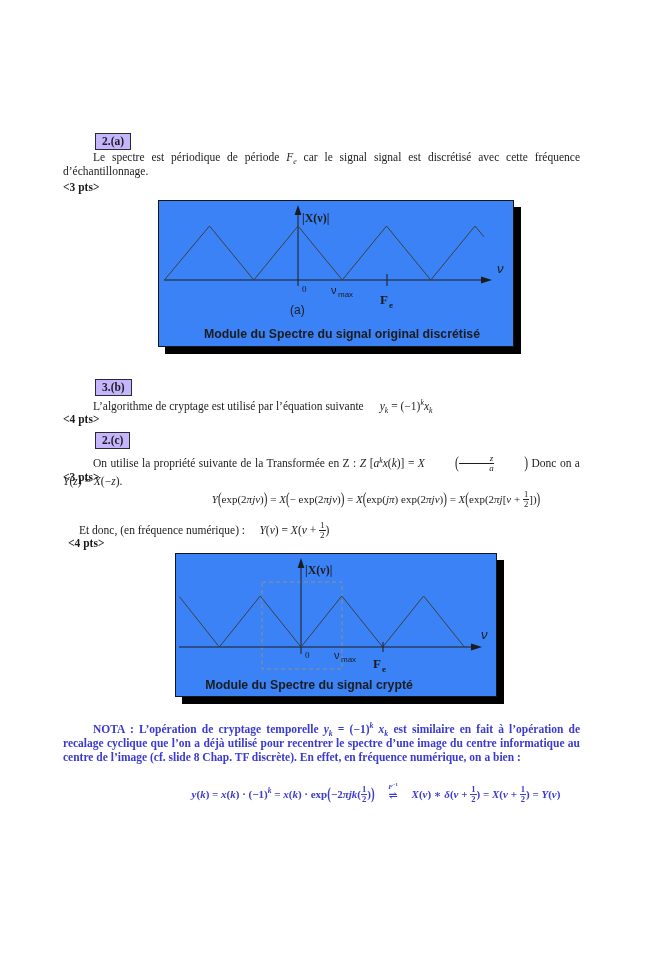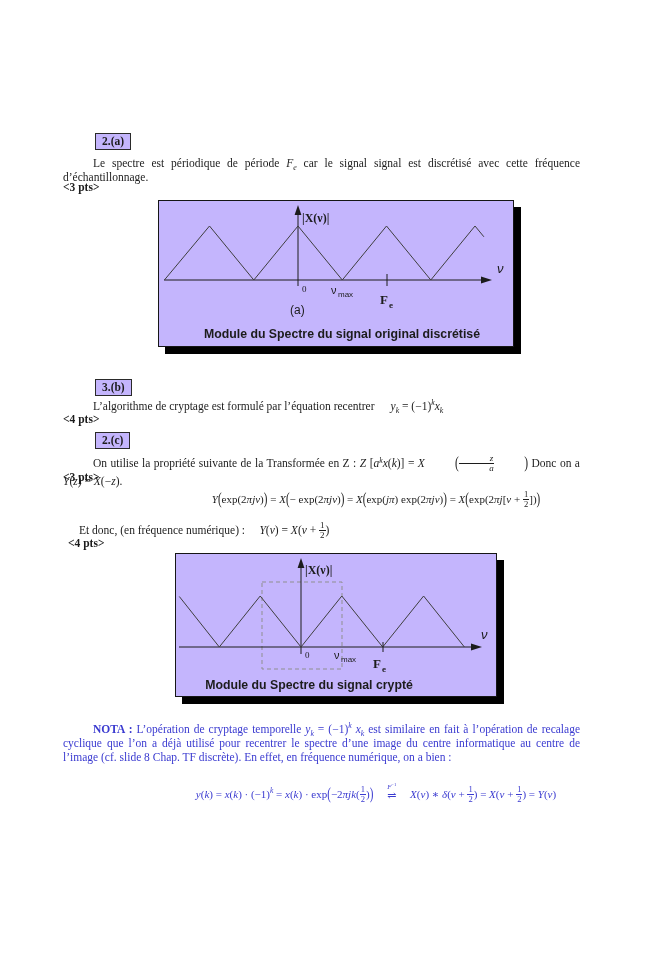--- a/index.html
+++ b/index.html
@@ -6,43 +6,43 @@
   body{width:660px;height:963px;position:relative;overflow:hidden;
        font-family:"Liberation Serif","DejaVu Serif",serif;color:#1c1c1c;}
   .abs{position:absolute;}
   .para{width:517px;font-size:11.5px;line-height:14px;text-align:justify;}
   .indent{text-indent:30px;}
   .boxlabel{display:inline-block;border:1px solid #2a2a2a;padding:1px 6px 2px 6px;
             font-weight:bold;font-size:11.5px;background:#c4b5fd;}
   .pts{font-weight:bold;font-size:11.5px;text-align:center;}
   .eq{font-size:11px;white-space:nowrap;padding-left:46px;}
   .eqcenter{width:660px;text-align:center;}
-  .blue{color:#3a3ad0;}
+  .blue{color:#3a3ad0;font-weight:bold;}
   i{font-family:"Liberation Serif","DejaVu Serif",serif;}
   sup,sub{font-size:0.68em;line-height:0;}
   .fr{display:inline-block;vertical-align:-0.45em;text-align:center;font-size:0.78em;line-height:1.05;}
   .fr .ft{display:block;border-bottom:0.8px solid currentColor;padding:0 1px;}
   .fr .fb{display:block;}
   .ovr{display:inline-block;text-align:center;vertical-align:-0.05em;line-height:1;}
   .ovr .ot{display:block;font-size:0.62em;margin-bottom:-1px;}
   .ovr .ob{display:block;}
   .big{display:inline-block;transform:scaleY(1.45);transform-origin:center 55%;}
-  .figwrap{background:#c4b5fd;border:1px solid #161616;box-shadow:7px 7px 0 #000;}
+  .figwrap{background:#3b82f6;border:1px solid #161616;box-shadow:7px 7px 0 #000;}
   .inline-eq{margin-left:16px;white-space:nowrap;}
   svg text{font-family:"Liberation Serif","DejaVu Serif",serif;fill:#1c1c1c;}
   svg .gsans{font-family:"Liberation Sans","DejaVu Sans",sans-serif;}
   svg .caption{font-family:"Liberation Sans","DejaVu Sans",sans-serif;font-weight:bold;}
 </style>
 </head>
 <body>
 
 <div class="abs" style="left:95px;top:131px;">
   <span class="boxlabel">2.(a)</span>
 </div>
-<div class="abs para indent" style="left:63px;top:156px;">Le spectre est périodique de période <i>F</i><sub><i>e</i></sub> car le signal signal est discrétisé avec cette fréquence d’échantillonnage.</div>
+<div class="abs para indent" style="left:63px;top:150px;">Le spectre est périodique de période <i>F</i><sub><i>e</i></sub> car le signal signal est discrétisé avec cette fréquence d’échantillonnage.</div>
 <div class="abs pts" style="left:63px;top:181px;">&lt;3 pts&gt;</div>
 
 <div class="abs figwrap" style="left:158px;top:200px;width:354px;height:145px;">
   <svg width="354" height="145" viewBox="0 0 354 145">
 
     <line x1="139" y1="10" x2="139" y2="85" stroke="#1c1c1c" stroke-width="1"></line>
     <polygon points="139,4 135.6,14 142.4,14" fill="#1c1c1c"></polygon>
 
     <line x1="5" y1="79" x2="326" y2="79" stroke="#1c1c1c" stroke-width="1"></line>
     <polygon points="333,79 322,75.4 322,82.6" fill="#1c1c1c"></polygon>
@@ -60,21 +60,21 @@
     <text x="230" y="107" font-size="9" font-weight="bold">e</text>
     <text x="131" y="113" font-size="12" class="gsans">(a)</text>
     <text x="183" y="137" font-size="12.3" text-anchor="middle" class="caption">Module du Spectre du signal original discrétisé</text>
   </svg>
 </div>
 
 <div class="abs" style="left:95px;top:377px;">
   <span class="boxlabel">3.(b)</span>
 </div>
 <div class="abs para indent" style="left:63px;top:399px;white-space:nowrap;">
-  <span>L’algorithme de cryptage est formulé par l’équation recentrer</span><span class="inline-eq"><i>y</i><sub><i>k</i></sub> = (−1)<sup><i>k</i></sup><i>x</i><sub><i>k</i></sub></span>
+  <span>L’algorithme de cryptage est utilisé par l’équation suivante</span><span class="inline-eq"><i>y</i><sub><i>k</i></sub> = (−1)<sup><i>k</i></sup><i>x</i><sub><i>k</i></sub></span>
 </div>
 <div class="abs pts" style="left:63px;top:413px;">&lt;4 pts&gt;</div>
 
 <div class="abs" style="left:95px;top:430px;">
   <span class="boxlabel">2.(c)</span>
 </div>
 <div class="abs para indent" style="left:63px;top:454px;">On utilise la propriété suivante de la Transformée en Z :  <i>Z</i> [<i>a</i><sup><i>k</i></sup><i>x</i>(<i>k</i>)] = <i>X</i><span class="big">(</span><span class="fr"><span class="ft"><i>z</i></span><span class="fb"><i>a</i></span></span><span class="big">)</span>  Donc on a <i>Y</i>(<i>z</i>) = <i>X</i>(−<i>z</i>).</div>
 <div class="abs pts" style="left:63px;top:471px;">&lt;3 pts&gt;</div>
 <div class="abs eq eqcenter" style="left:0;top:486px;line-height:26px;"><i>Y</i><span class="big">(</span>exp(2<i>π</i><i>j</i><i>ν</i>)<span class="big">)</span> = <i>X</i><span class="big">(</span>− exp(2<i>π</i><i>j</i><i>ν</i>)<span class="big">)</span> = <i>X</i><span class="big">(</span>exp(<i>j</i><i>π</i>) exp(2<i>π</i><i>j</i><i>ν</i>)<span class="big">)</span> = <i>X</i><span class="big">(</span>exp(2<i>π</i><i>j</i>[<i>ν</i> + <span class="fr"><span class="ft">1</span><span class="fb">2</span></span>])<span class="big">)</span></div>
 <div class="abs" style="left:79px;top:521px;font-size:11.5px;white-space:nowrap;">Et donc, (en fréquence numérique) :  <i>Y</i>(<i>ν</i>) = <i>X</i>(<i>ν</i> + <span class="fr"><span class="ft">1</span><span class="fb">2</span></span>)</div>

